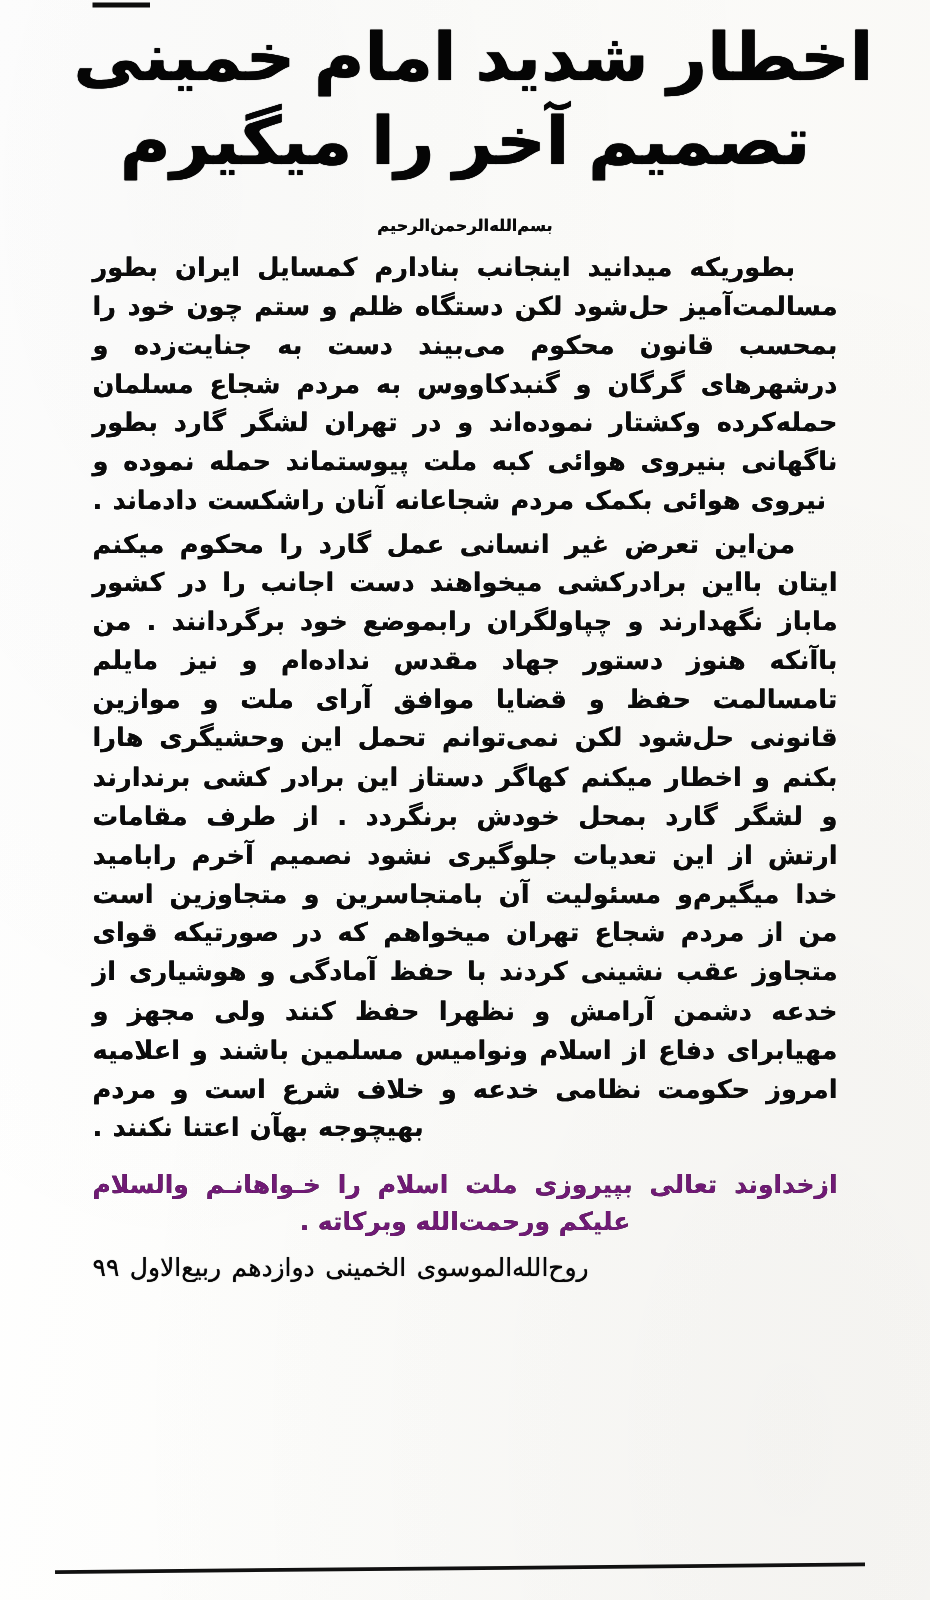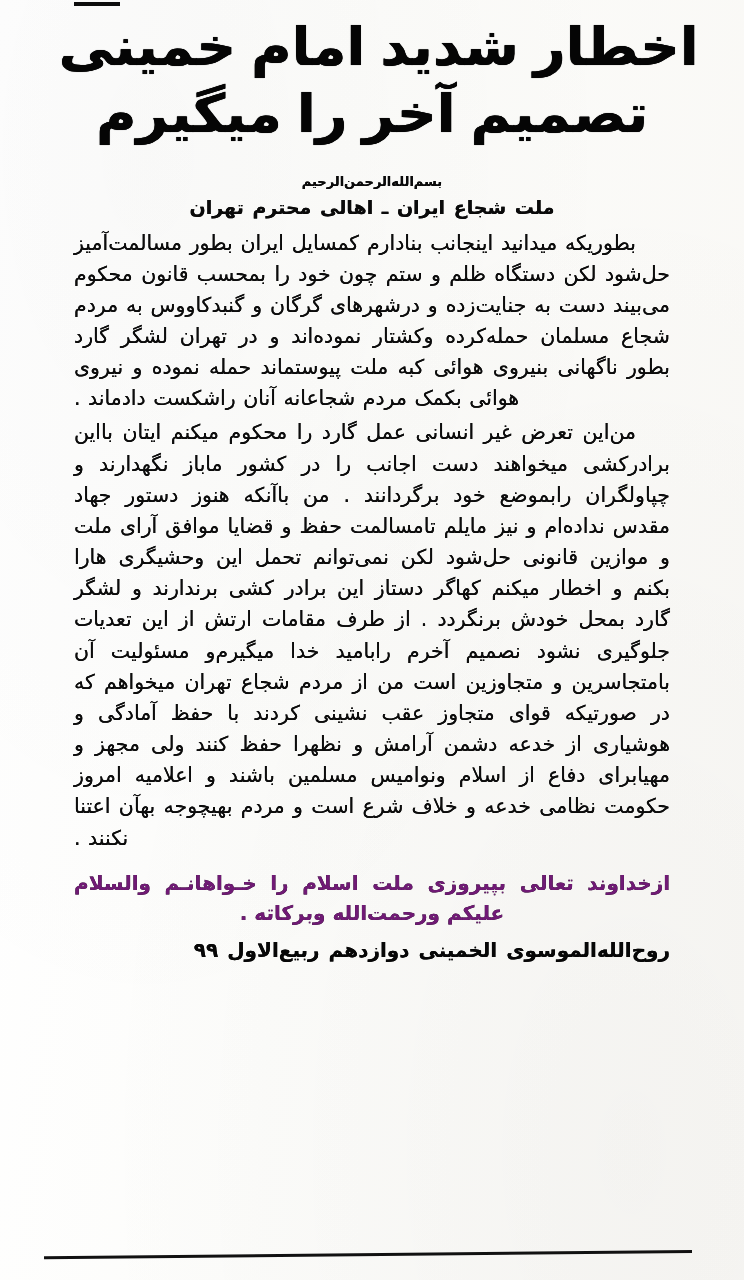--- a/index.html
+++ b/index.html
@@ -86,43 +86,43 @@
   .body-col {
     margin-top: 10px;
   }
   .para {
     font-size: 20.5px;
     line-height: 1.52;
     color: #0c0c0c;
     text-align: justify;
     text-align-last: justify;
     margin: 0 0 3px 0;
-    font-weight: 400;
+    font-weight: 700;
     word-spacing: 1px;
     text-shadow: 0 0 0.45px #0c0c0c;
   }
   .para.indent {
     text-indent: 34px;
   }
   .para.tail {
     text-align-last: left;
   }
   .closing {
     font-size: 20px;
     line-height: 1.5;
     color: #701a75;
     font-weight: 600;
     text-align: justify;
     text-align-last: center;
     margin: 14px 0 0 0;
     text-shadow: 0 0 0.45px #0c0c0c;
   }
   .signature {
-    text-align: right;
-    font-weight: 700;
+    text-align: left;
+    font-weight: 400;
     font-size: 20px;
     color: #070707;
     margin: 10px 0 0 0;
     word-spacing: 2px;
     text-shadow: 0 0 0.6px #070707;
   }
   .rule-bottom {
     position: absolute;
     bottom: 27px;
     right: 52px;
@@ -161,21 +161,20 @@
 
   <div class="content">
 
     <h1 class="headline">
       <span class="hl-line l1">اخطار شدید امام خمینی</span>
       <span class="hl-line l2">تصمیم آخر را میگیرم</span>
     </h1>
 
     <p class="basmala">بسم‌الله‌الرحمن‌الرحیم</p>
 
-    <p class="salutation">ملت شجاع ایران ـ اهالی محترم تهران</p>
 
     <div class="body-col">
       <p class="para indent tail">بطوریکه میدانید اینجانب بنادارم کمسایل ایران بطور مسالمت‌آمیز حل‌شود لکن دستگاه ظلم و ستم چون خود را بمحسب قانون محکوم می‌بیند دست به جنایت‌زده و درشهرهای گرگان و گنبدکاووس به مردم شجاع مسلمان حمله‌کرده وکشتار نموده‌اند و در تهران لشگر گارد بطور ناگهانی بنیروی هوائی کبه ملت پیوستماند حمله نموده و نیروی هوائی بکمک مردم شجاعانه آنان راشکست دادماند .</p>
       <p class="para indent tail">من‌این تعرض غیر انسانی عمل گارد را محکوم میکنم ایتان بااین برادرکشی میخواهند دست اجانب را در کشور ماباز نگهدارند و چپاولگران رابموضع خود برگردانند . من باآنکه هنوز دستور جهاد مقدس نداده‌ام و نیز مایلم تامسالمت حفظ و قضایا موافق آرای ملت و موازین قانونی حل‌شود لکن نمی‌توانم تحمل این وحشیگری هارا بکنم و اخطار میکنم کهاگر دستاز این برادر کشی برندارند و لشگر گارد بمحل خودش برنگردد . از طرف مقامات ارتش از این تعدیات جلوگیری نشود نصمیم آخرم رابامید خدا میگیرم‌و مسئولیت آن بامتجاسرین و متجاوزین است من از مردم شجاع تهران میخواهم که در صورتیکه قوای متجاوز عقب نشینی کردند با حفظ آمادگی و هوشیاری از خدعه دشمن آرامش و نظهرا حفظ کنند ولی مجهز و مهیابرای دفاع از اسلام ونوامیس مسلمین باشند و اعلامیه امروز حکومت نظامی خدعه و خلاف شرع است و مردم بهیچوجه بهآن اعتنا نکنند .</p>
     </div>
 
     <p class="closing">ازخداوند تعالی بپیروزی ملت اسلام را خـواهانـم والسلام علیکم ورحمت‌الله وبرکاته .</p>
 
     <p class="signature">روح‌الله‌الموسوی الخمینی دوازدهم ربیع‌الاول ۹۹</p>
 

